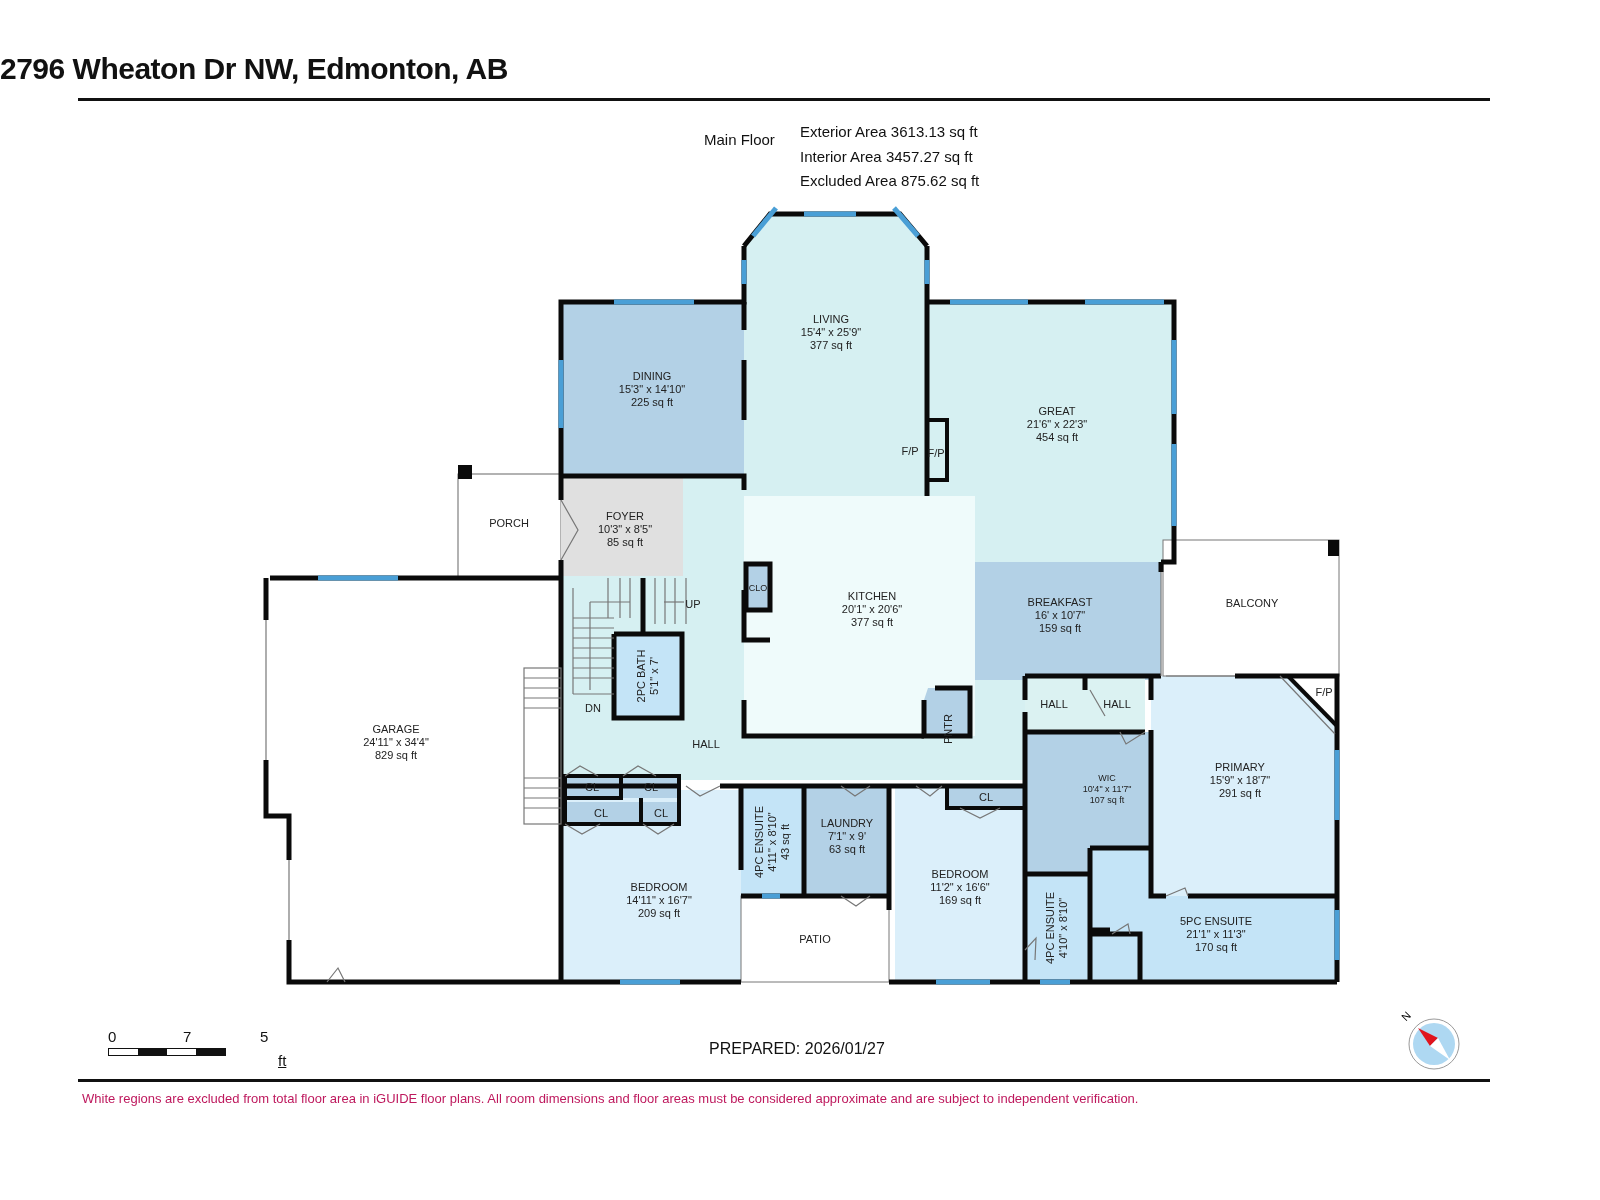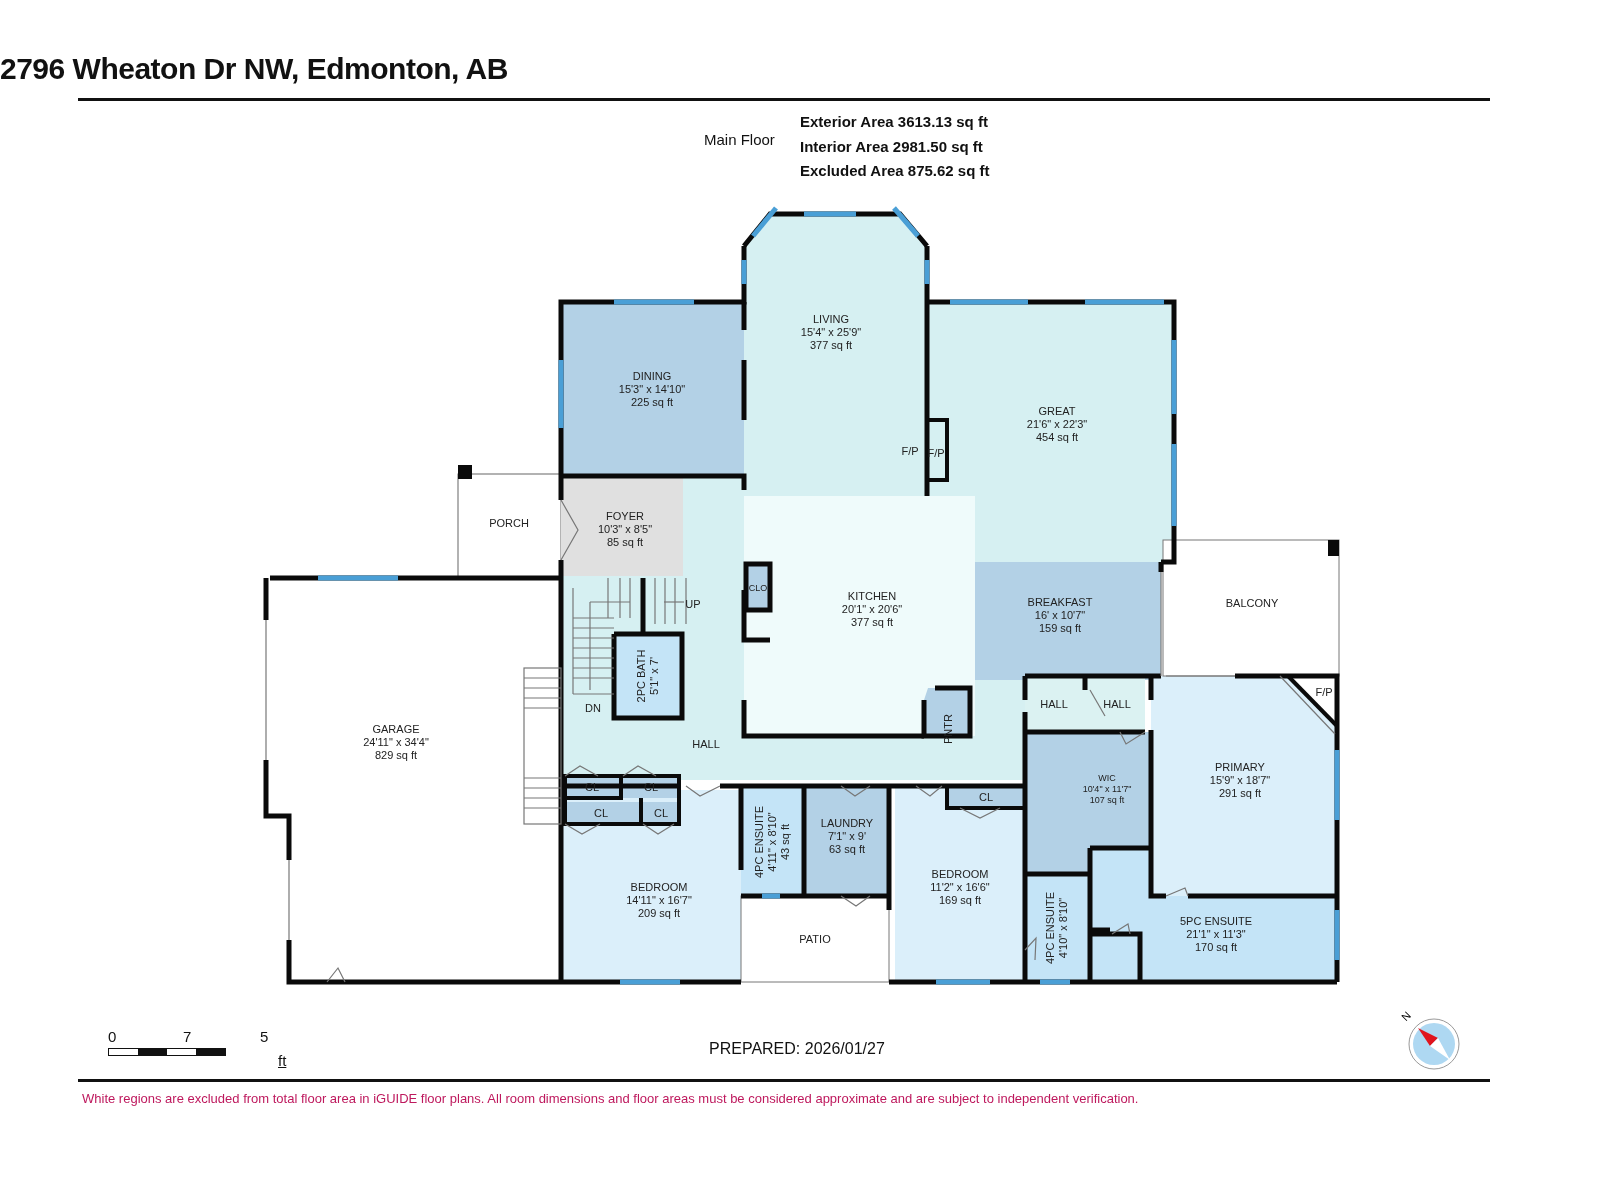--- a/index.html
+++ b/index.html
@@ -1,21 +1,21 @@
 <!DOCTYPE html>
 <html><head>
 <meta charset="utf-8">
 <style>
   html,body{margin:0;padding:0;background:#fff;}
   body{width:1600px;height:1200px;position:relative;overflow:hidden;font-family:"Liberation Sans",sans-serif;color:#111;}
   .title{position:absolute;left:0;top:52px;width:1600px;font-size:30px;font-weight:bold;letter-spacing:-0.5px;}
   .hr-top{position:absolute;left:78px;top:98px;width:1412px;height:3px;background:#111;}
   .area-block{position:absolute;left:704px;top:108px;font-size:15px;line-height:24.5px;}
   .area-label{position:absolute;left:0;top:0;font-weight:normal;white-space:nowrap;margin-top:20px;}
-  .area-lines{position:absolute;left:96px;top:2px;white-space:nowrap;font-weight:bold;}
+  .area-lines{position:absolute;left:96px;top:12px;white-space:nowrap;}
   .plan{position:absolute;left:0;top:0;}
   .room-text{font-family:"Liberation Sans",sans-serif;font-size:11px;fill:#222;text-anchor:middle;}
   .room-text-sm{font-family:"Liberation Sans",sans-serif;font-size:9px;fill:#222;text-anchor:middle;}
   .scale{position:absolute;left:108px;top:1028px;}
   .scale-nums{position:relative;height:18px;font-size:15px;}
   .scale-nums span{position:absolute;top:0;}
   .scale-bar{position:absolute;top:20px;left:0;display:flex;border:1px solid #111;}
   .scale-bar div{width:29px;height:6px;}
   .scale-unit{position:absolute;left:170px;top:24px;font-size:15px;text-decoration:underline;}
   .prepared{position:absolute;left:709px;top:1040px;font-size:16px;}
@@ -26,21 +26,21 @@
 </head>
 <body>
 
 <div class="title">2796 Wheaton Dr NW, Edmonton, AB</div>
 <div class="hr-top"></div>
 
 <div class="area-block">
   <div class="area-label">Main Floor</div>
   <div class="area-lines">
     <div>Exterior Area 3613.13 sq ft</div>
-    <div>Interior Area 2981.50 sq ft</div>
+    <div>Interior Area 3457.27 sq ft</div>
     <div>Excluded Area 875.62 sq ft</div>
   </div>
 </div>
 
 <svg class="plan" width="1600" height="1200" viewBox="0 0 1600 1200">
 
   <g>
 
     <polygon points="264,578 561,578 561,982 289,982 289,820 264,820" fill="#ffffff"></polygon>
 

